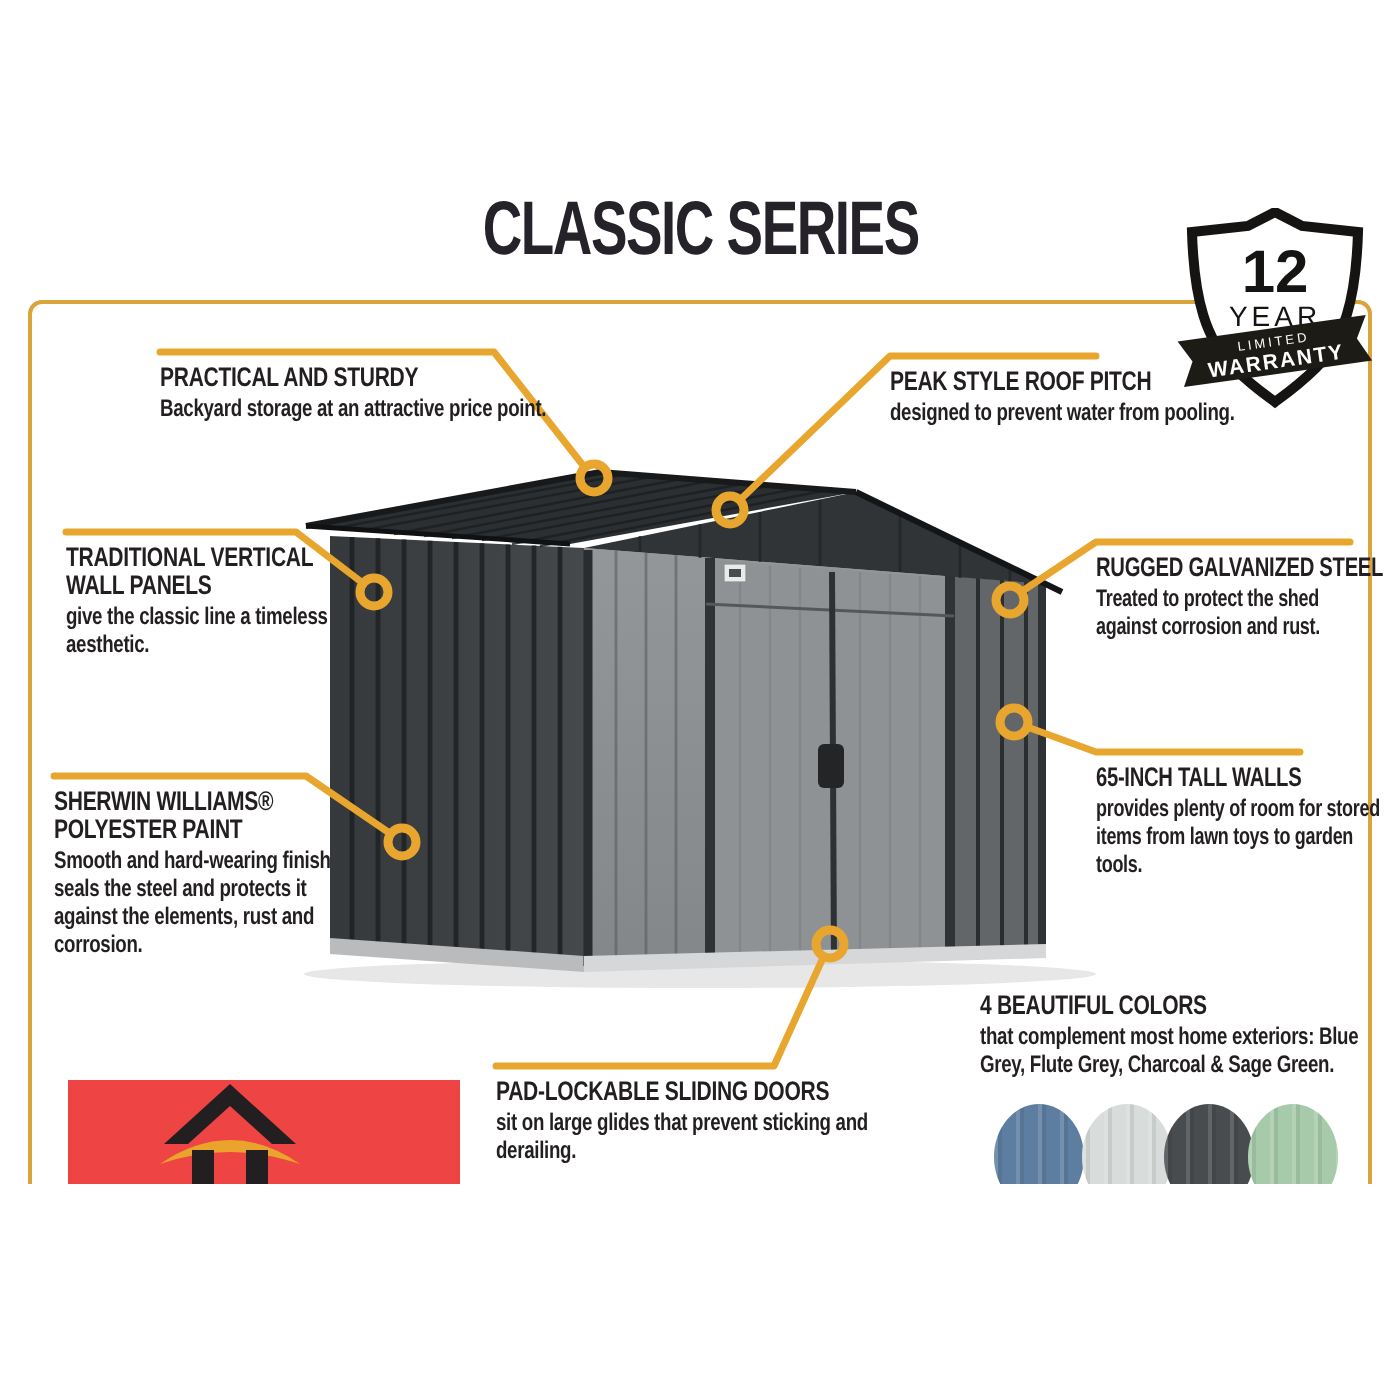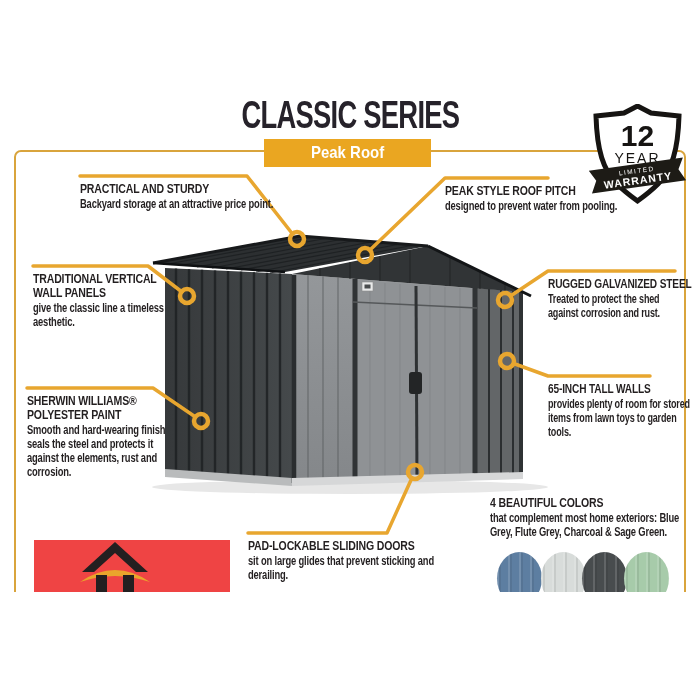--- a/index.html
+++ b/index.html
@@ -40,23 +40,20 @@
 </style>
 </head>
 <body>
 
 <div id="stage">
 
   <div id="frame" class="abs"></div>
 
   <div id="title-wrap" class="abs">
     <span id="title">CLASSIC SERIES</span>
-  </div>
-  <div id="banner" class="abs">
-    <span>Peak Roof</span>
   </div>
 
   <svg class="abs" style="left:588px;top:104px;z-index:6;" width="99" height="104" viewBox="0 0 99 104">
     <path d="M49.5,2 L63,9 L91,12 C90,46 84,66 70,80 C62,88 55,93 49.5,97 C44,93 37,88 29,80 C15,66 9,46 8,12 L36,9 Z" fill="#ffffff" stroke="#161412" stroke-width="5"></path>
     <text x="49.5" y="42" text-anchor="middle" font-size="30" font-weight="bold" fill="#161412">12</text>
     <text x="49.5" y="59" text-anchor="middle" font-size="14" letter-spacing="2" fill="#161412">YEAR</text>
     <g transform="rotate(-8 49.5 72)">
       <polygon points="2,60 97,60 91,71 97,83 2,83 8,71" fill="#1d1b16"></polygon>
       <text x="49.5" y="69" text-anchor="middle" font-size="6.5" letter-spacing="1.5" fill="#ffffff">LIMITED</text>
       <text x="49.5" y="80" text-anchor="middle" font-size="10.5" font-weight="bold" letter-spacing="1" fill="#ffffff">WARRANTY</text>

